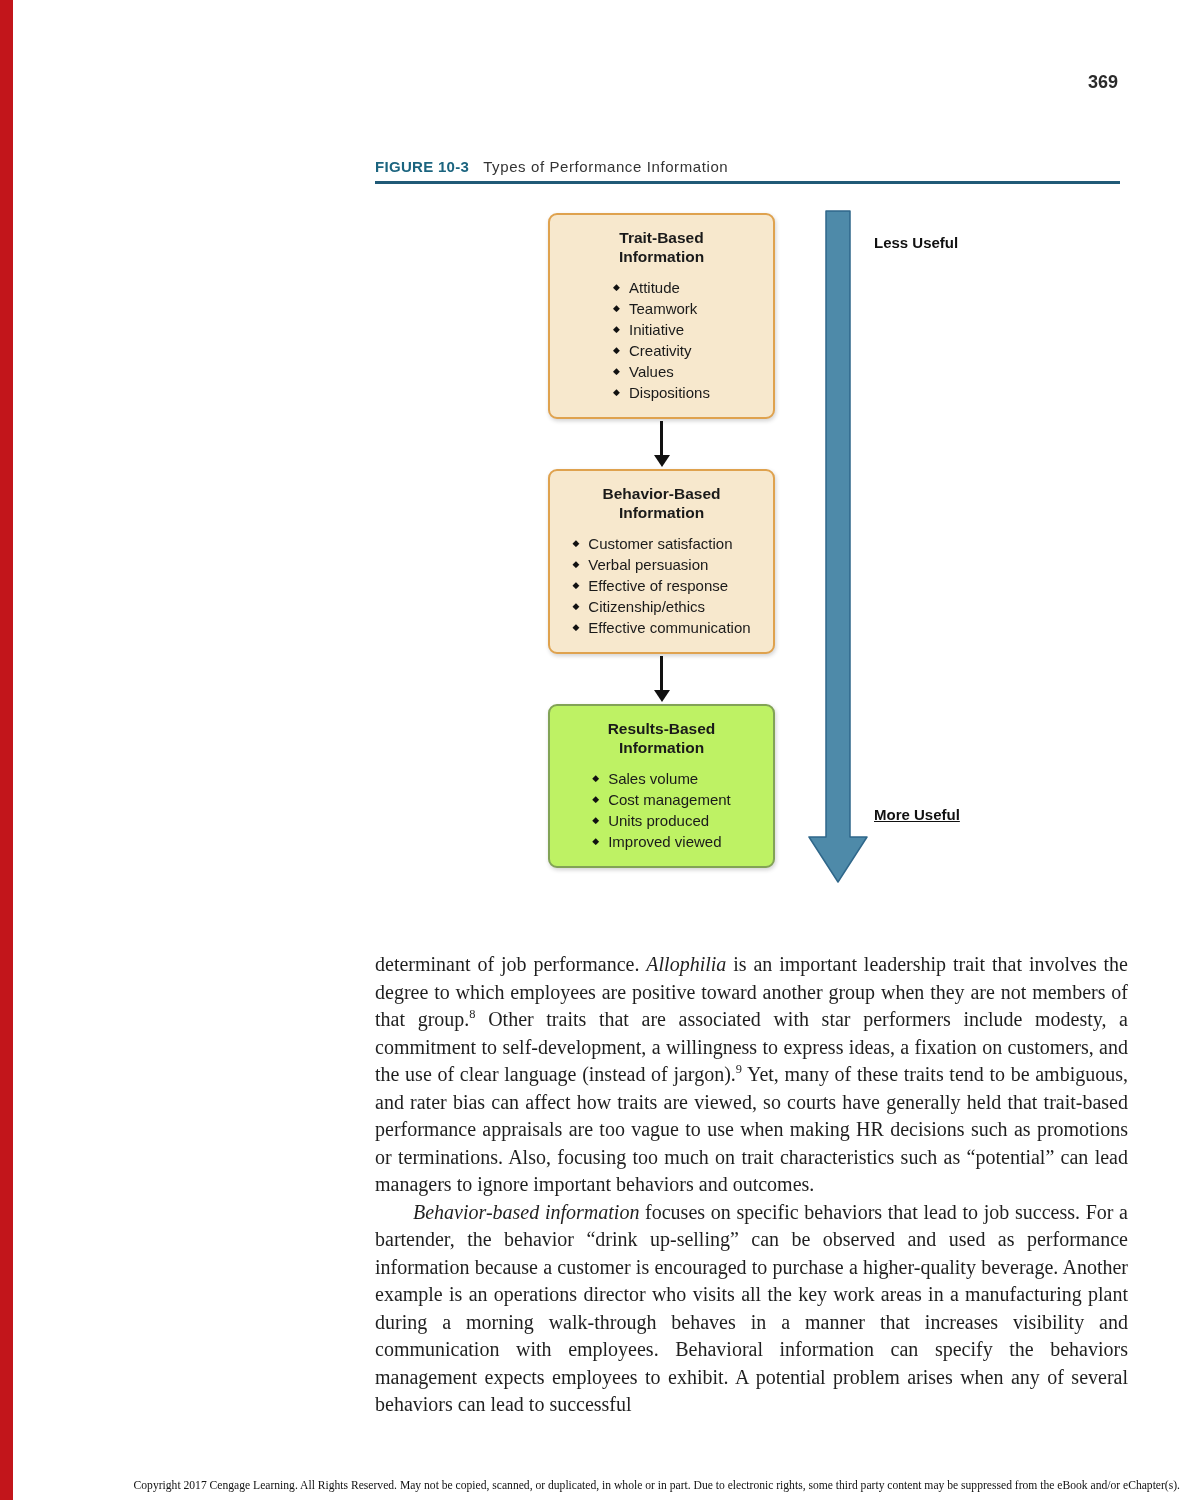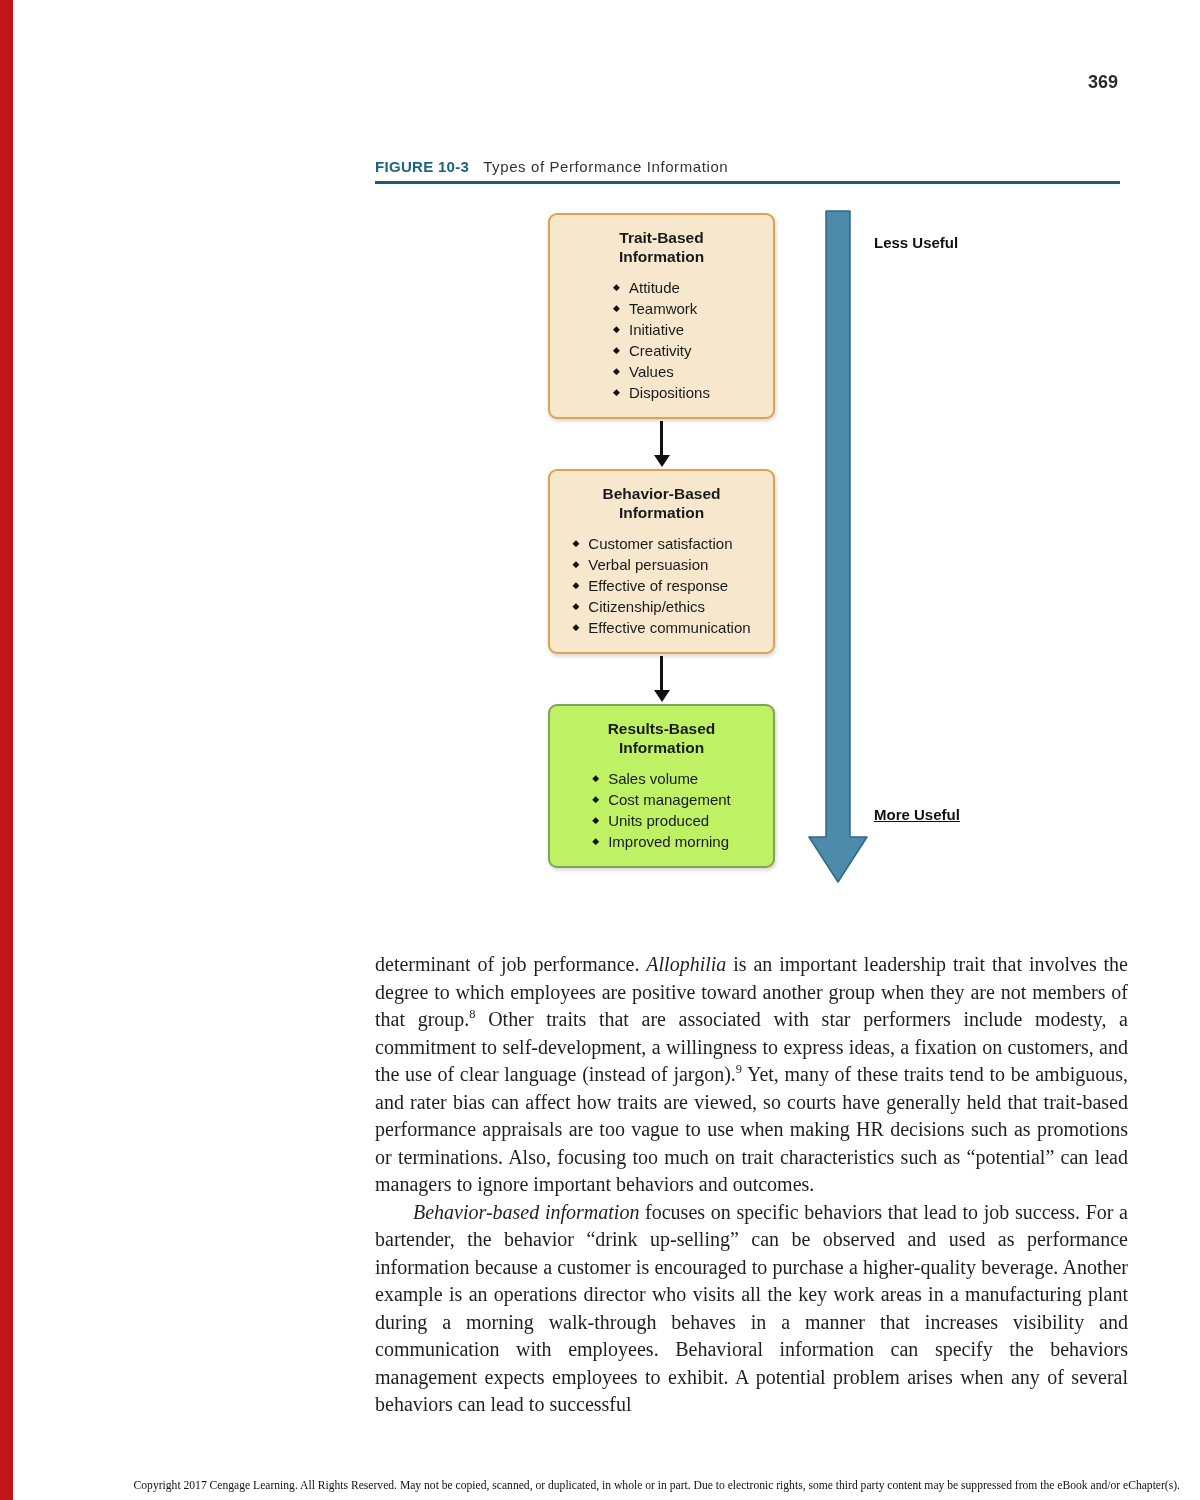--- a/index.html
+++ b/index.html
@@ -195,21 +195,21 @@
             <div class="box-item">
               <span class="bullet">◆</span>
               <span>Cost management</span>
             </div>
             <div class="box-item">
               <span class="bullet">◆</span>
               <span>Units produced</span>
             </div>
             <div class="box-item">
               <span class="bullet">◆</span>
-              <span>Improved morning</span>
+              <span>Improved viewed</span>
             </div>
           </div>
         </div>
       </div>
 
     <div class="big-arrow">
       <svg width="60" height="674" viewBox="0 0 60 674" aria-hidden="true">
         <polygon points="18,1 42,1 42,627 59,627 30,672 1,627 18,627" fill="#4e8aa9" stroke="#2f678a" stroke-width="1.5" stroke-linejoin="round"></polygon>
       </svg>
     </div>

